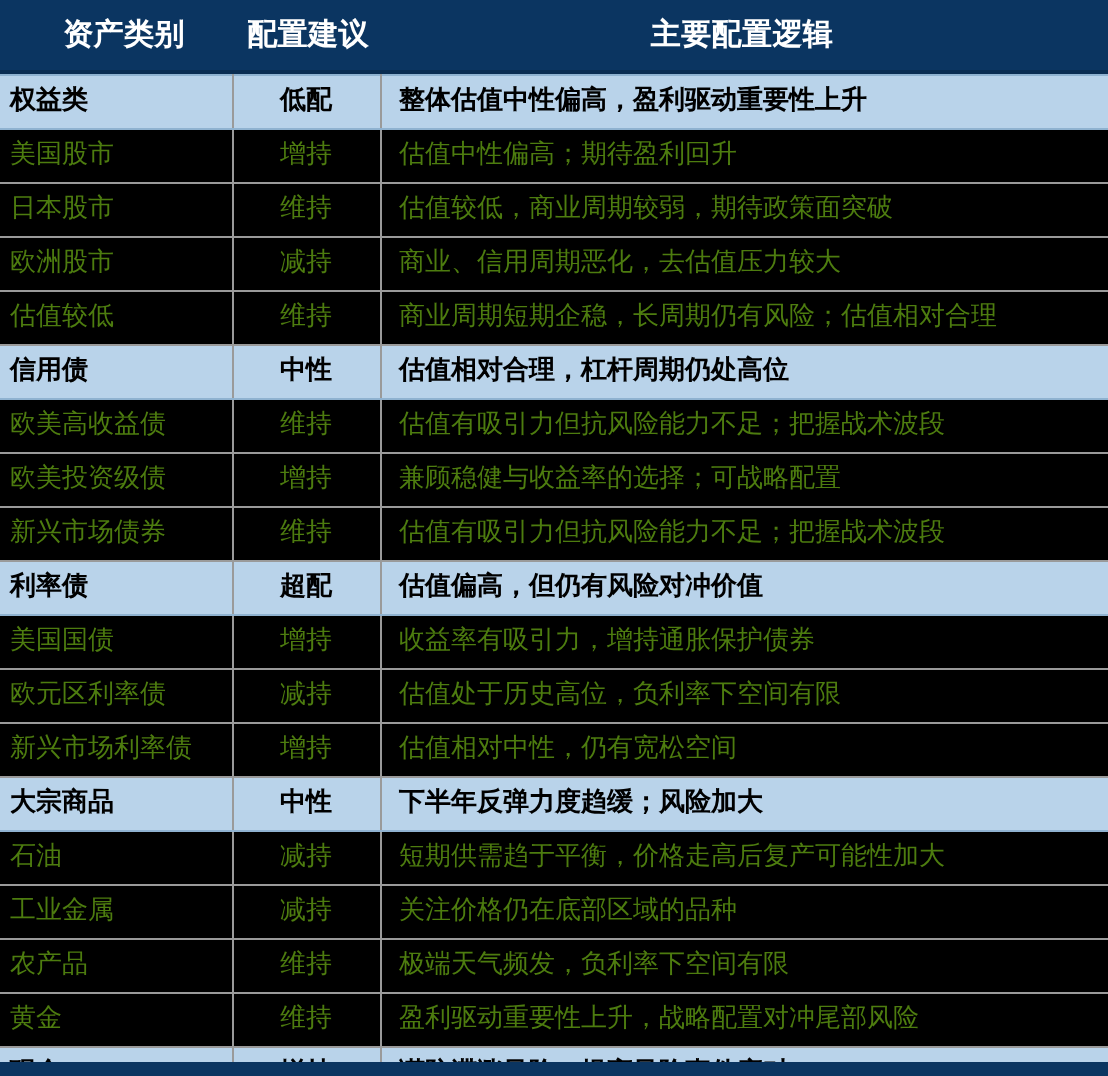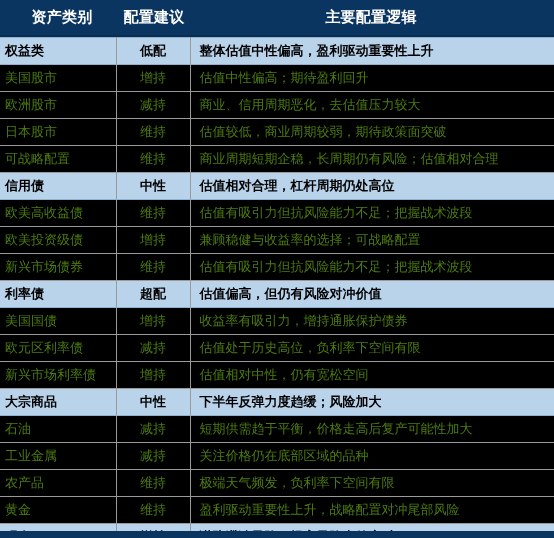--- a/index.html
+++ b/index.html
@@ -126,31 +126,31 @@
           <td class="col-asset">权益类</td>
           <td class="col-advice">低配</td>
           <td class="col-logic">整体估值中性偏高，盈利驱动重要性上升</td>
         </tr>
         <tr class="row-normal">
           <td class="col-asset">美国股市</td>
           <td class="col-advice">增持</td>
           <td class="col-logic">估值中性偏高；期待盈利回升</td>
         </tr>
         <tr class="row-normal">
+          <td class="col-asset">日本股市</td>
+          <td class="col-advice">维持</td>
+          <td class="col-logic">估值较低，商业周期较弱，期待政策面突破</td>
+        </tr>
+        <tr class="row-normal">
           <td class="col-asset">欧洲股市</td>
           <td class="col-advice">减持</td>
           <td class="col-logic">商业、信用周期恶化，去估值压力较大</td>
         </tr>
         <tr class="row-normal">
-          <td class="col-asset">日本股市</td>
-          <td class="col-advice">维持</td>
-          <td class="col-logic">估值较低，商业周期较弱，期待政策面突破</td>
-        </tr>
-        <tr class="row-normal">
-          <td class="col-asset">可战略配置</td>
+          <td class="col-asset">估值较低</td>
           <td class="col-advice">维持</td>
           <td class="col-logic">商业周期短期企稳，长周期仍有风险；估值相对合理</td>
         </tr>
         <tr class="row-group">
           <td class="col-asset">信用债</td>
           <td class="col-advice">中性</td>
           <td class="col-logic">估值相对合理，杠杆周期仍处高位</td>
         </tr>
         <tr class="row-normal">
           <td class="col-asset">欧美高收益债</td>

